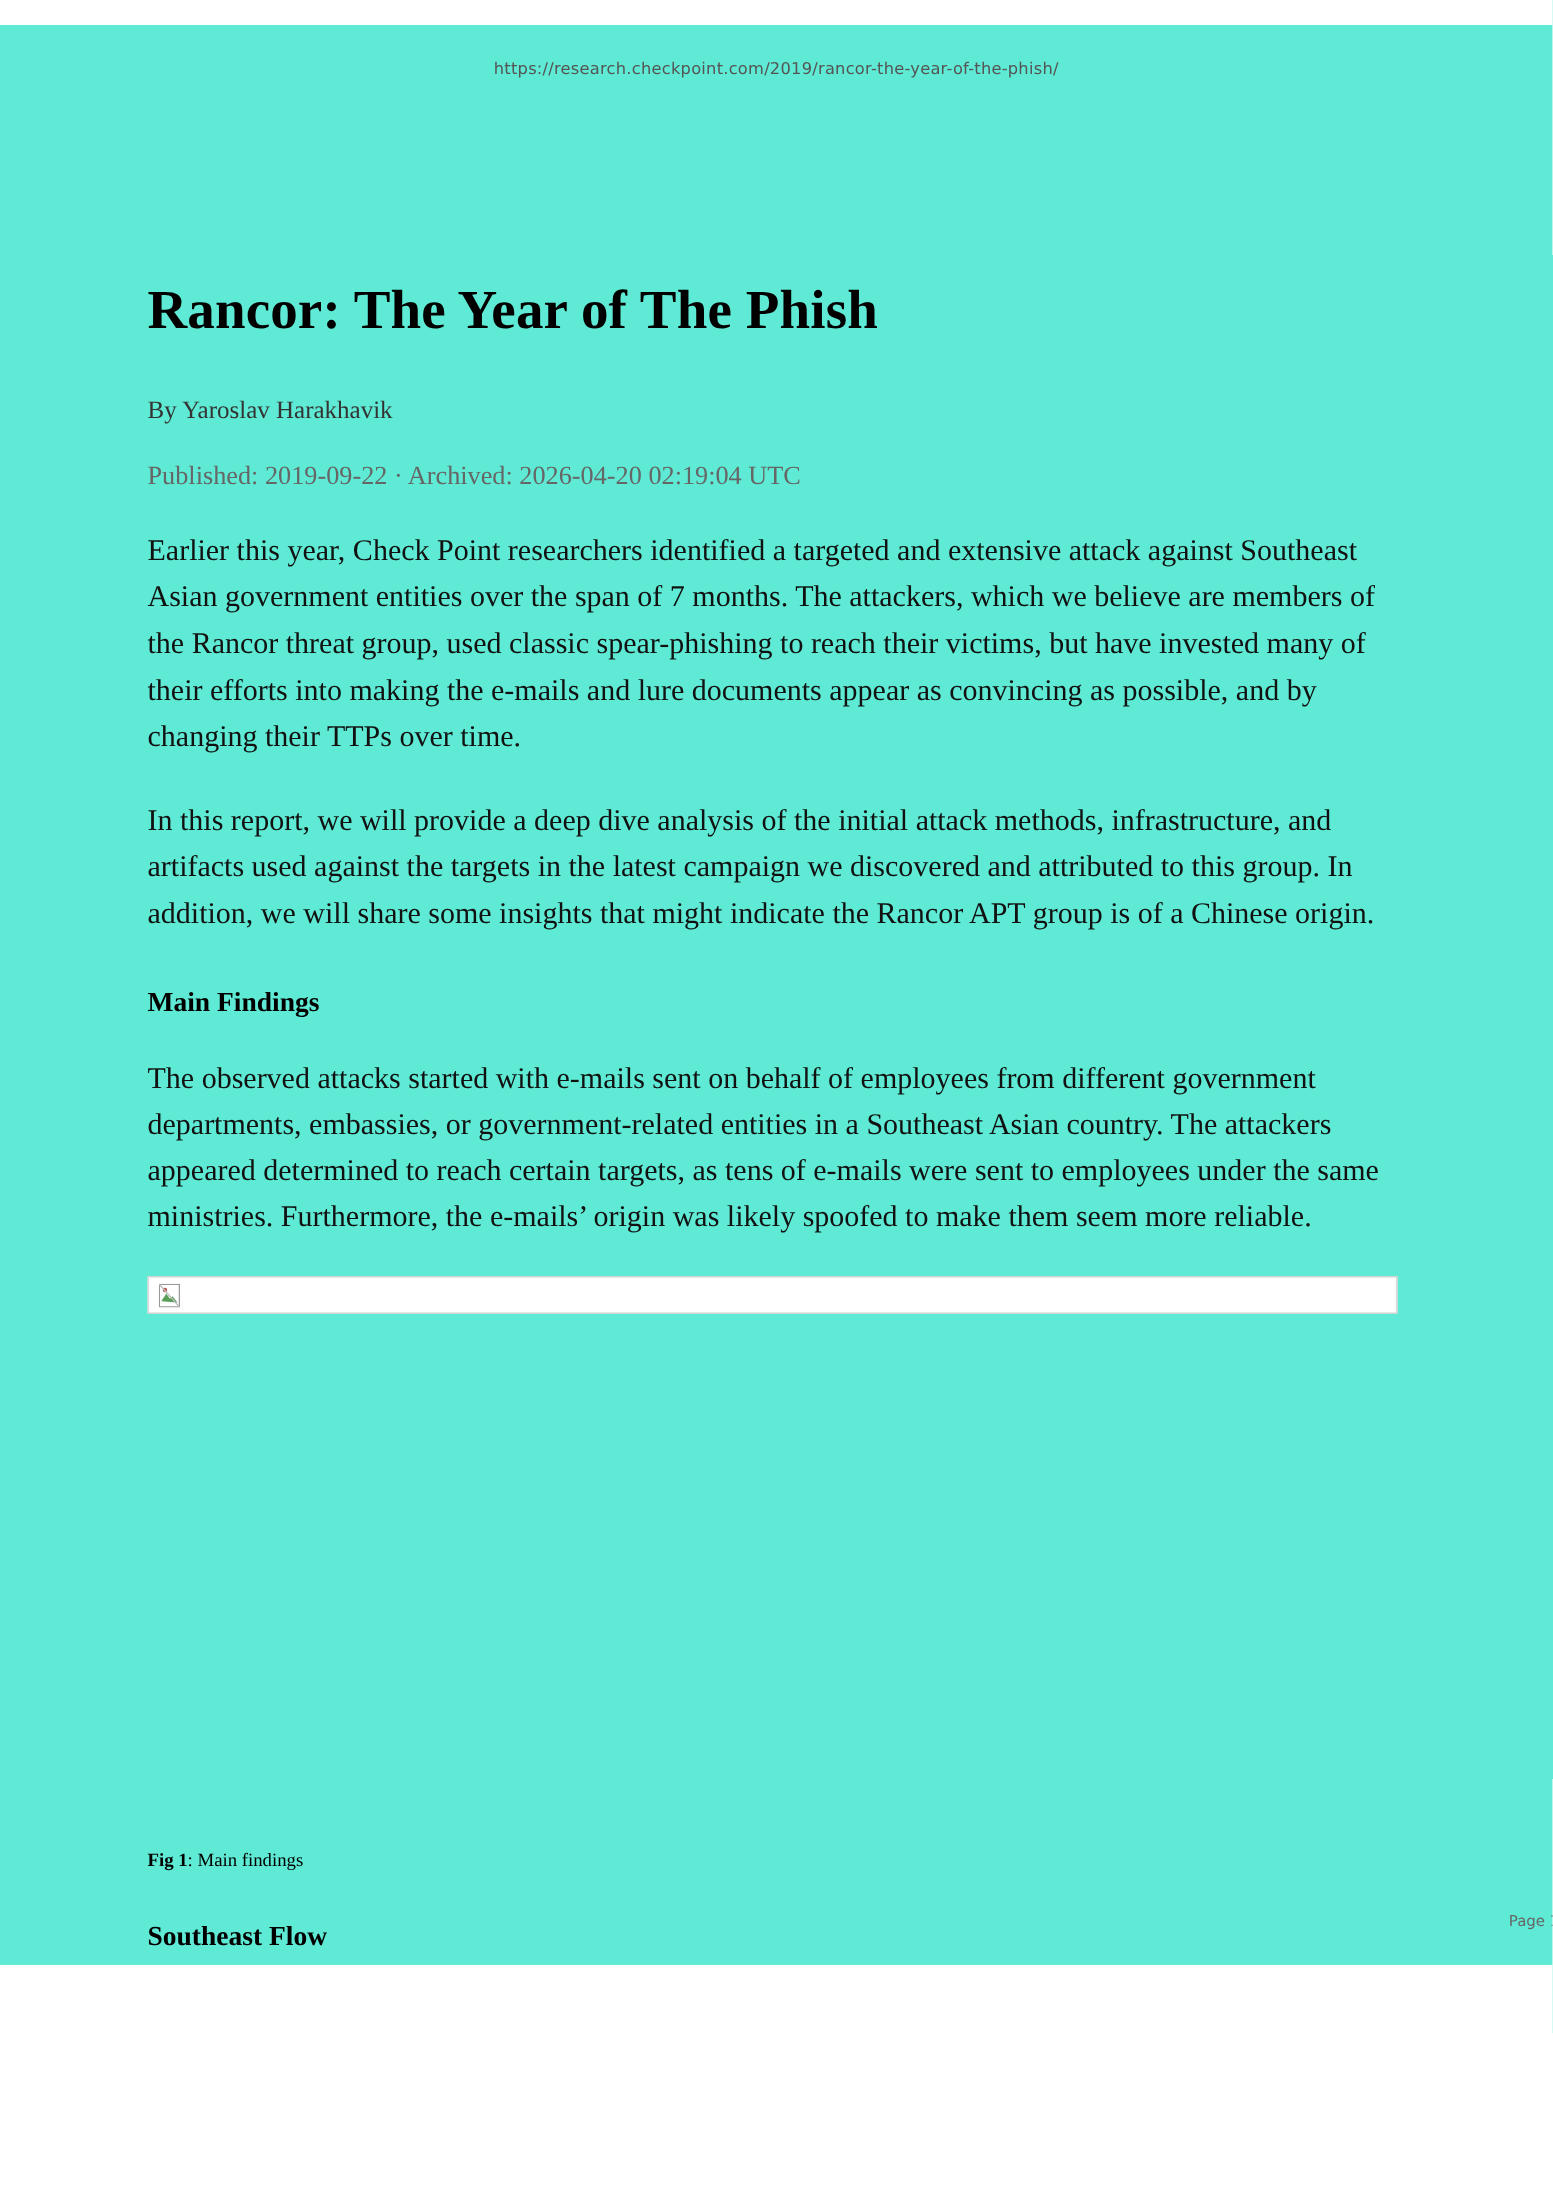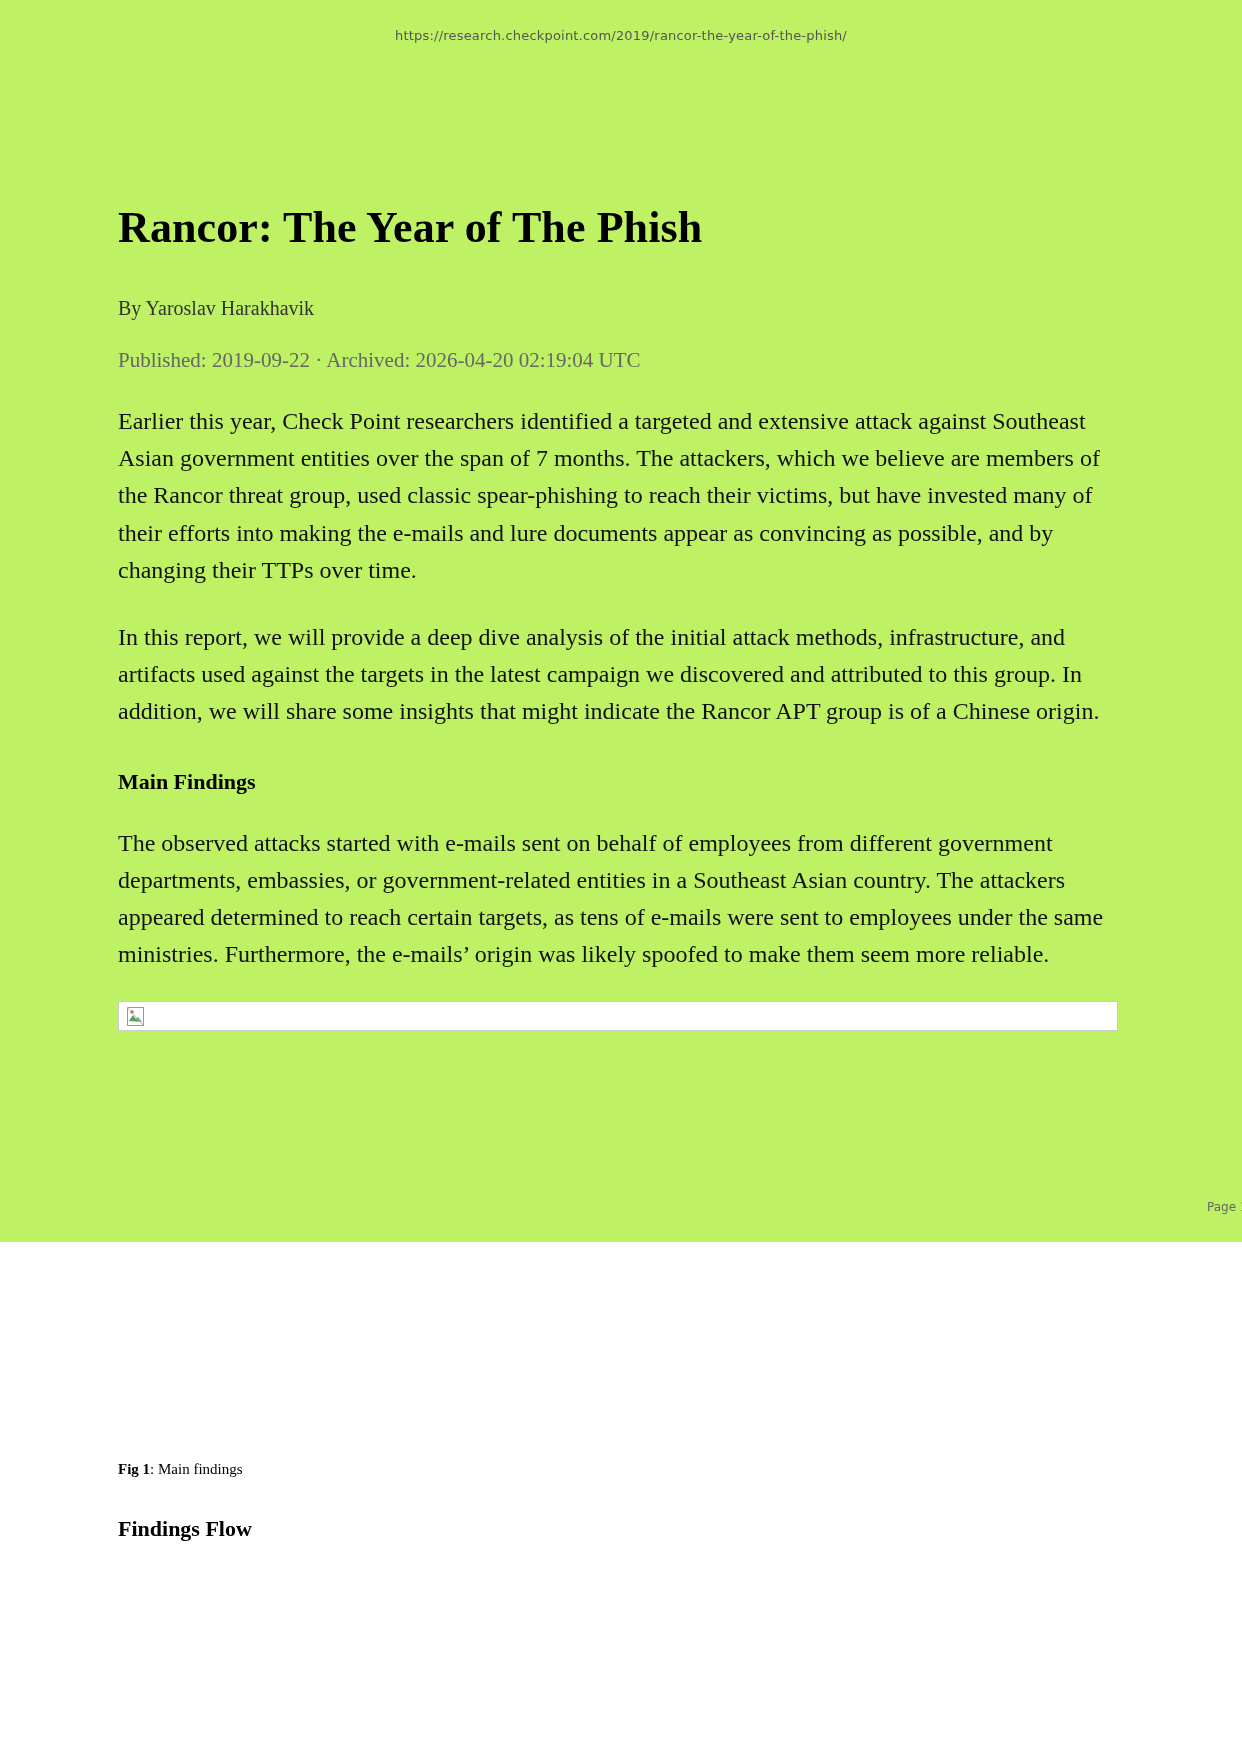--- a/index.html
+++ b/index.html
@@ -10,24 +10,25 @@
   body {
     width: 1242px;
     height: 1756px;
     font-family: "Liberation Serif", serif;
     color: #000000;
     position: relative;
     overflow: hidden;
   }
   .page {
     width: 1242px;
-    height: 1242px;
+    height: 1552px;
     box-sizing: border-box;
     position: relative;
-    background: #bef264;
+    background: #5eead4;
+    margin-top: 20px;
   }
   .header-url {
     position: absolute;
     top: 28px;
     left: 0;
     width: 1242px;
     text-align: center;
     font-family: "DejaVu Sans", sans-serif;
     font-size: 13px;
     color: #555555;
@@ -139,19 +140,19 @@
         <path d="M2 14 L6 8 L9 12 L11 10 L15 15 Z" fill="#5a9e5a"></path>
         <circle cx="5" cy="5" r="1.8" fill="#c05a5a"></circle>
         <path d="M0 0 L17 19" stroke="#bbbbbb" stroke-width="1" fill="none"></path>
       </svg>
     </div>
 
     <div class="figure-space"></div>
 
     <p class="fig-caption"><b>Fig 1</b><span>: Main findings</span></p>
 
-    <h2 class="section-heading">Findings Flow</h2>
+    <h2 class="section-heading">Southeast Flow</h2>
 
   </div>
 
   <div class="footer-page">Page 1 of 16</div>
 
 </div>
 
 </body></html>

